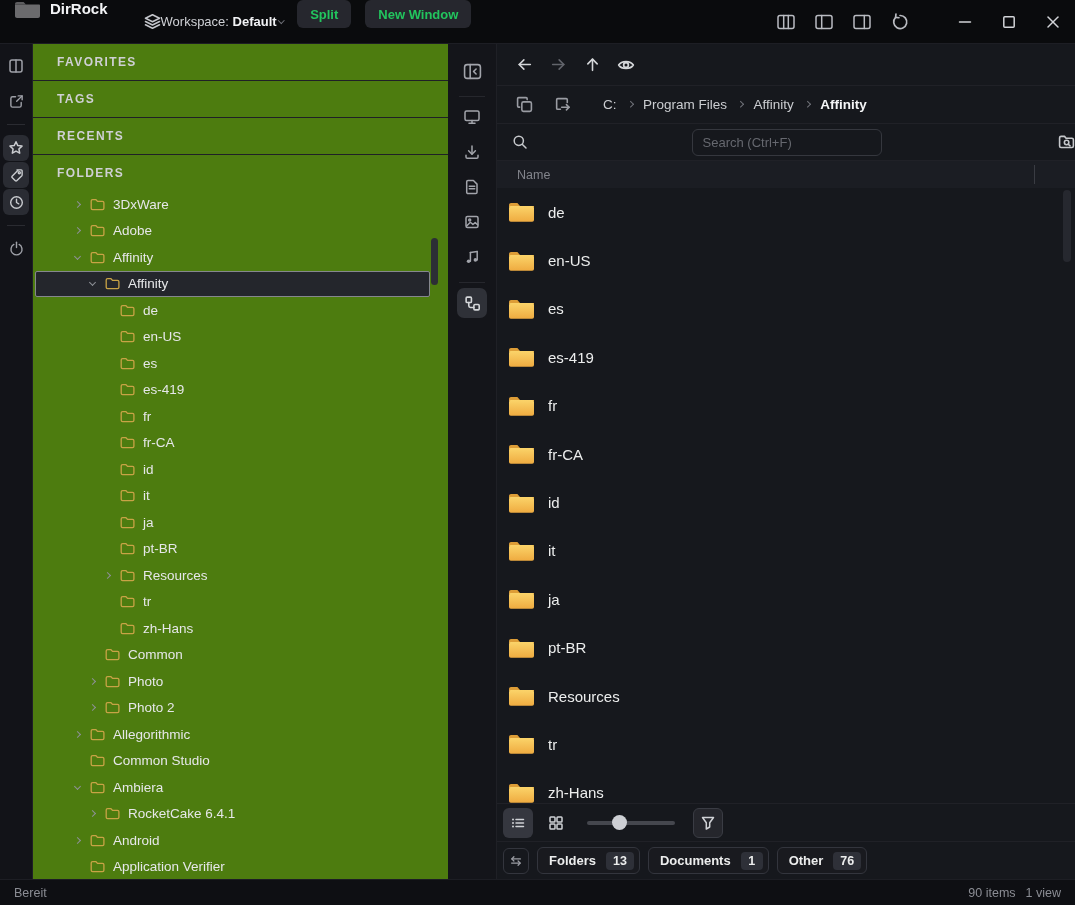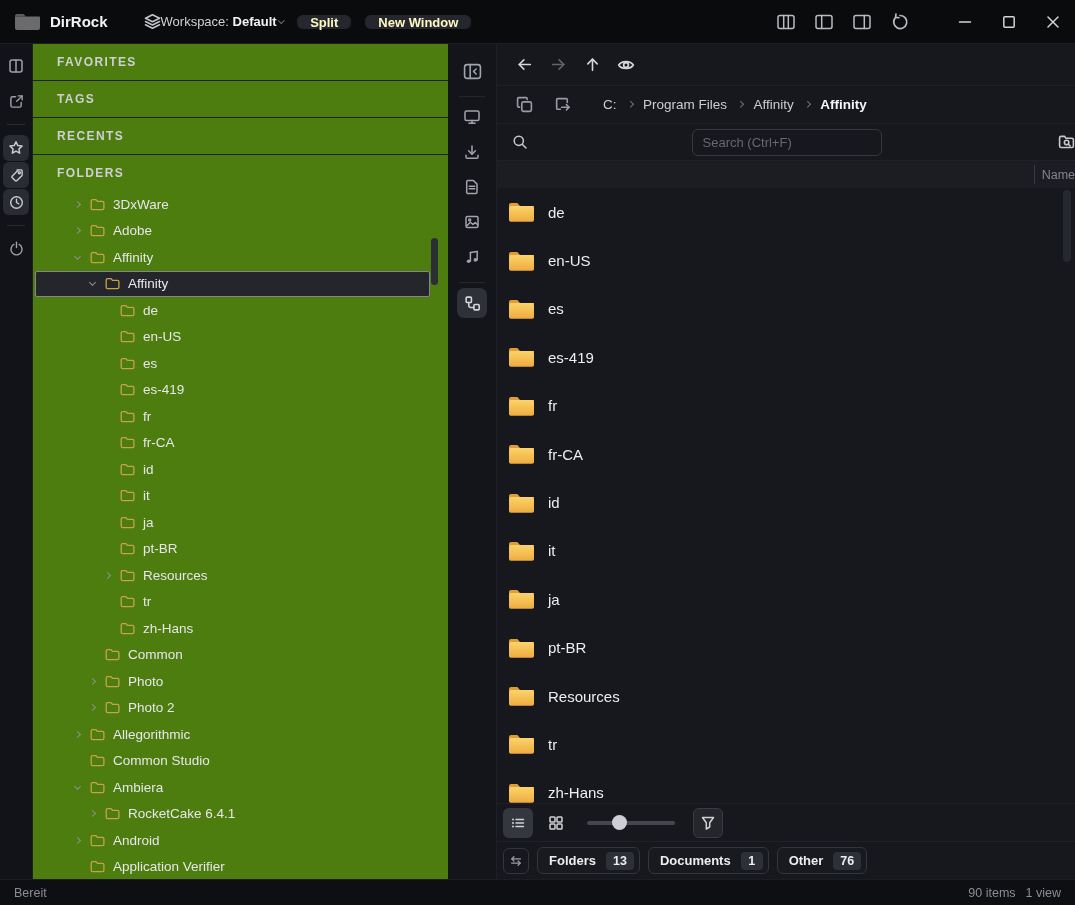--- a/index.html
+++ b/index.html
@@ -1,28 +1,28 @@
 <!DOCTYPE html>
 <html><head>
 <meta charset="utf-8">
 <style>
   * { margin:0; padding:0; box-sizing:border-box; }
   html,body { width:1075px; height:905px; }
   body { font-family:"Liberation Sans",sans-serif; background:#0a0b0d; color:#e9eaec; overflow:hidden; }
   .window { width:1075px; height:905px; display:flex; flex-direction:column; overflow:hidden; }
 
   
-  .titlebar { height:44px; flex:0 0 44px; display:flex; align-items:center; background:#0a0b0d;
+  .titlebar { height:44px; flex:0 0 44px; display:flex; background:#0a0b0d;
               border-bottom:1px solid #1d1e24; padding:0 0 0 14px; }
   .app-logo { display:flex; margin-right:10px; }
   .app-name { font-size:15px; font-weight:bold; color:#f2f3f5; margin-right:36px; }
   .workspace { display:flex; align-items:center; color:#cfd1d5; font-size:13px; cursor:default; }
   .workspace b { color:#f2f3f5; }
-  .tb-btn { background:#26272e; border:none; border-radius:6px; height:14px; padding:0 13px;
-            color:#fef9c3; font-weight:bold; font-size:13px; font-family:inherit; margin-left:14px; cursor:default; }
+  .tb-btn { background:#26272e; border:none; border-radius:6px; height:28px; padding:0 13px;
+            color:#22c55e; font-weight:bold; font-size:13px; font-family:inherit; margin-left:14px; cursor:default; }
   .tb-right { margin-left:auto; display:flex; align-items:center; }
   .tb-ic { width:38px; height:30px; display:flex; align-items:center; justify-content:center; color:#b9bbc1; }
   .win-ctl { width:44px; height:36px; display:flex; align-items:center; justify-content:center; color:#d2d4d8; }
   .tb-gap { width:24px; }
 
   
   .body { flex:1 1 auto; min-height:0; display:flex; background:#15161b; }
 
   
   .activity { width:33px; flex:0 0 33px; background:#121318; border-right:1px solid #1f2026;
@@ -75,21 +75,21 @@
   .crumb-sep i { display:block; width:4.5px; height:4.5px; border-right:1.4px solid #6f7178;
                  border-bottom:1.4px solid #6f7178; transform:rotate(-45deg); }
   .search-row { height:37px; flex:0 0 37px; display:flex; align-items:center; padding-left:10px;
                 border-bottom:1px solid #202127;justify-content:space-between; }
   .search-ic { width:26px; display:flex; justify-content:center; color:#c6c8cc; }
   .search-input { width:190px; height:27px; background:transparent; border:1px solid #35373e; border-radius:6px;
                   color:#e7e8ea; font-size:13px; font-family:inherit; padding:0 10px; margin-left:2px; outline:none; }
   .search-input::placeholder { color:#66686f; }
   .fsearch-ic { margin-left:20px; display:flex; color:#c6c8cc; }
   .col-header { height:27px; flex:0 0 27px; background:#1b1d23; display:flex; align-items:center;
-                padding-left:20px; font-size:12.5px; color:#82848b; position:relative;justify-content:flex-end; }
+                padding-left:20px; font-size:12.5px; color:#82848b; position:relative; }
   .col-div { position:absolute; right:40px; top:4px; bottom:4px; width:1px; background:#3a3c43; }
   .file-list { flex:1 1 auto; min-height:0; overflow:hidden; position:relative; }
   .file-row { height:48.4px; display:flex; align-items:center; padding-left:10px; cursor:default; }
   .file-row .ficon { margin-right:12px; }
   .file-label { font-size:15px; color:#eceded; }
   .list-scroll { position:absolute; top:2px; right:4px; width:8px; height:72px; background:#26282f; border-radius:4px; }
 
   .view-row { height:38px; flex:0 0 38px; display:flex; align-items:center; padding-left:6px;
               border-top:1px solid #202127; }
   .sq-btn { width:30px; height:30px; border-radius:6px; display:flex; align-items:center; justify-content:center;

